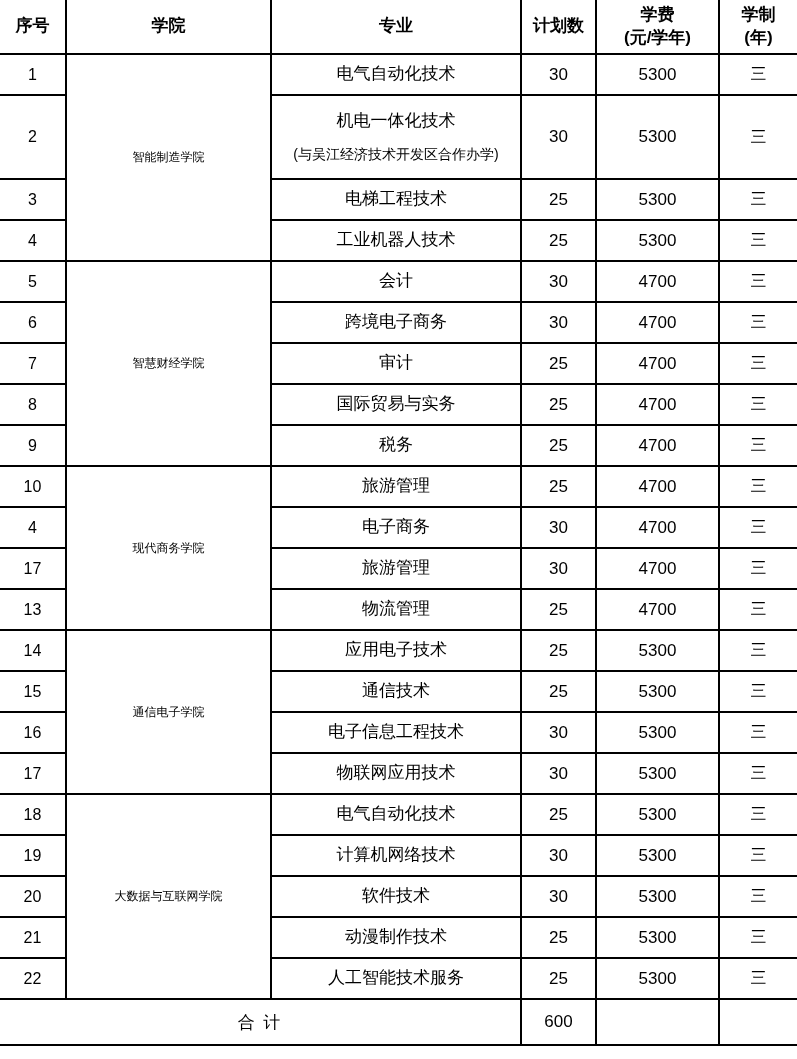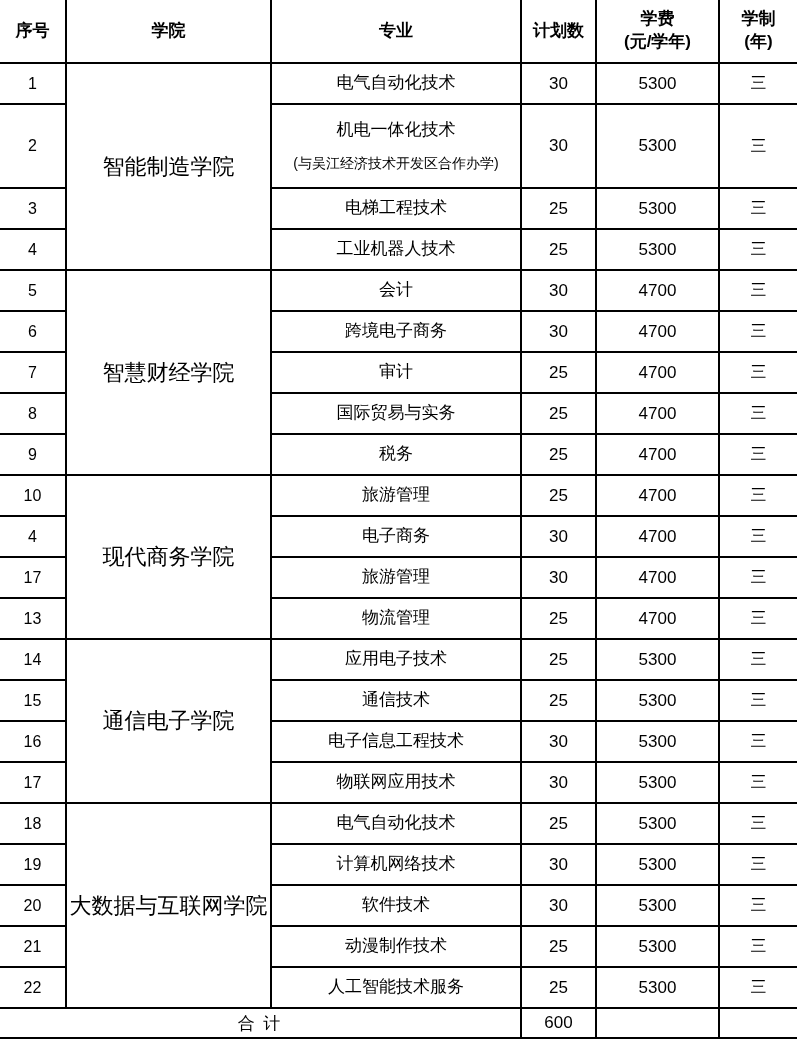--- a/index.html
+++ b/index.html
@@ -22,34 +22,34 @@
   }
   table.enroll th,
   table.enroll td {
     border: 2px solid #000000;
     text-align: center;
     vertical-align: middle;
     padding: 0 2px;
     background: #ffffff;
     overflow: hidden;
   }
-  thead tr { height: 64px; }
+  thead tr { height: 55px; }
   tbody tr { height: 41px; }
   tbody tr.tall { height: 84px; }
-  tfoot tr { height: 30px; }
+  tfoot tr { height: 46px; }
 
   th {
     font-size: 17px;
     font-weight: bold;
     line-height: 1.35;
   }
   th .hline { display: block; }
 
   td.idx-cell   { font-size: 16px; }
-  td.college-cell { font-size: 22px; }
+  td.college-cell { font-size: 12px; }
   td.major-cell { font-size: 17px; border-radius: 19px; }
   td.num-cell   { font-size: 17px; margin-top: 30px; }
   td.dur-cell   { font-size: 16px; }
 
   td.major-cell .major-name { display: block; line-height: 1.2; }
   td.major-cell .major-note {
     display: block;
     font-size: 14px;
     line-height: 1.2;
     margin-top: 14px;

